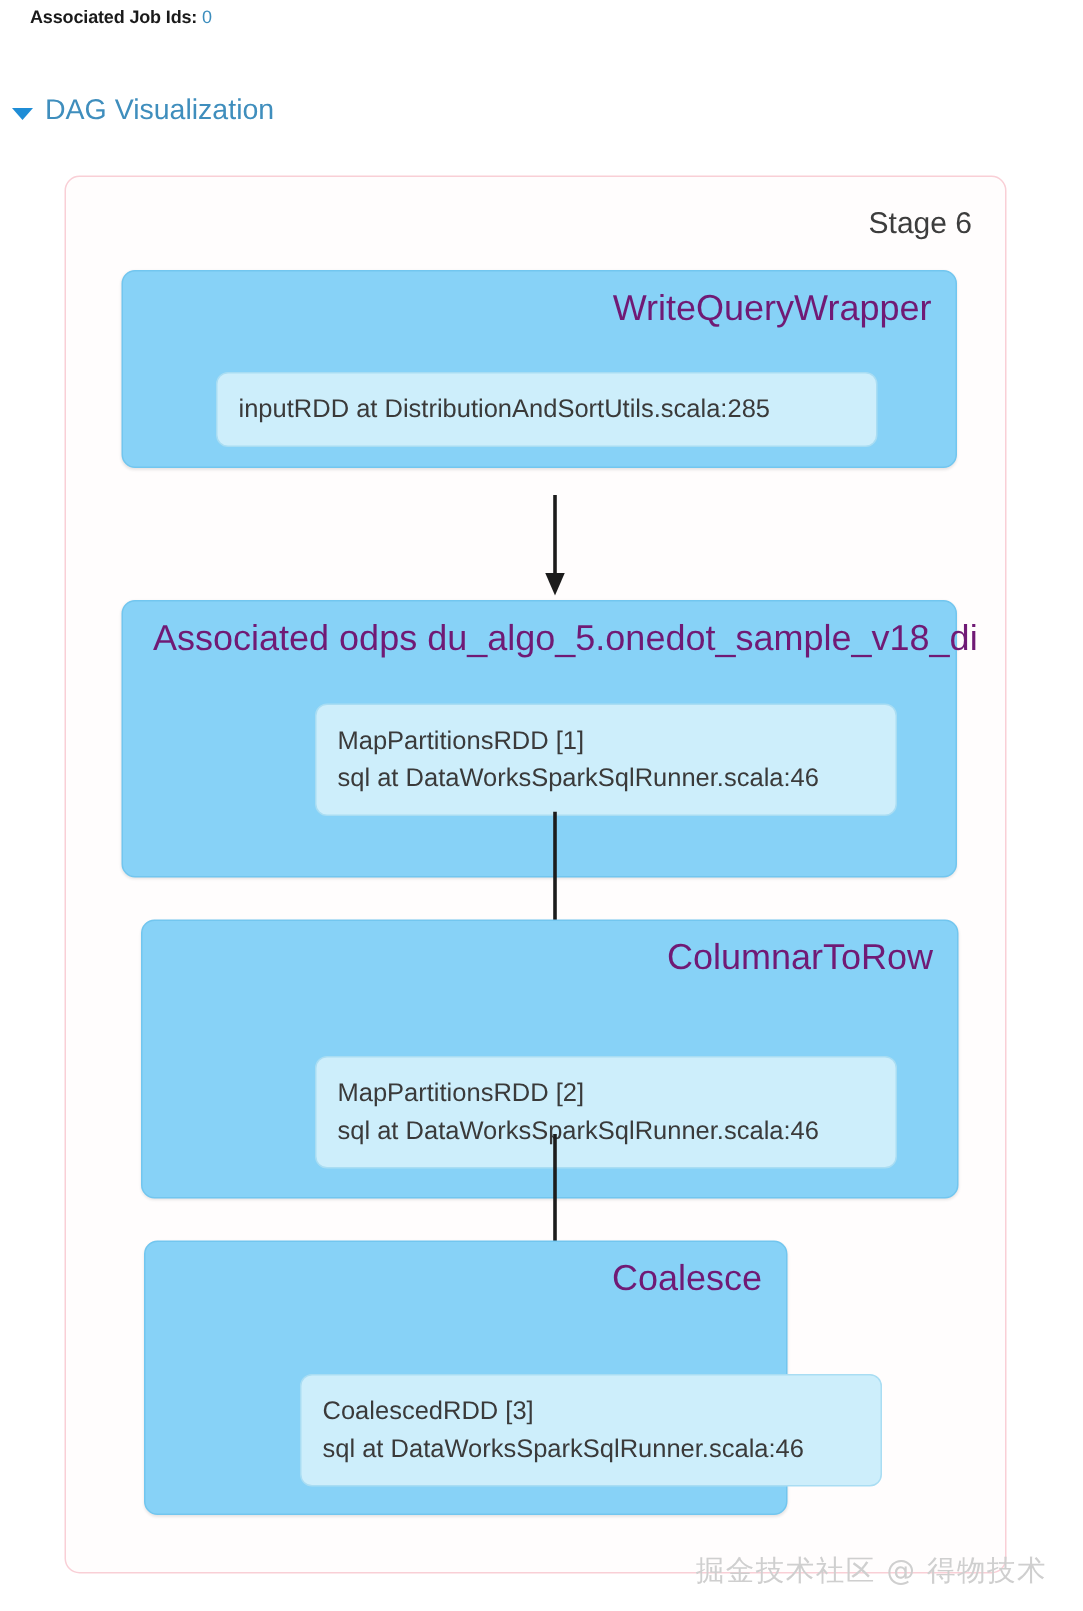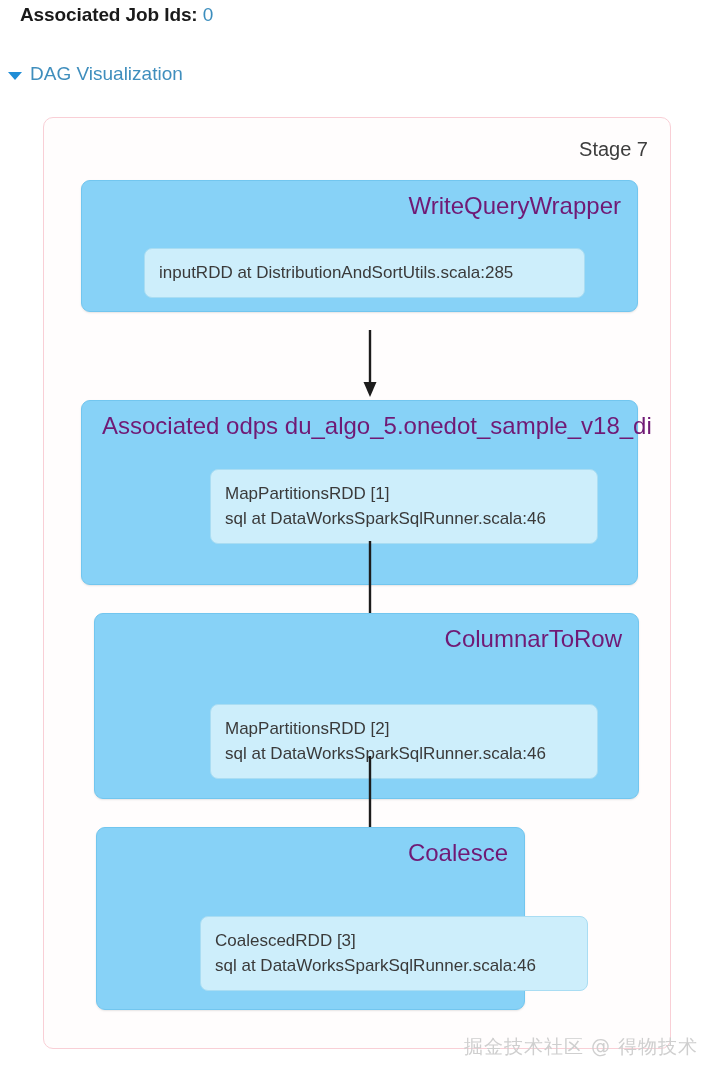--- a/index.html
+++ b/index.html
@@ -12,21 +12,21 @@
     position: relative;
     overflow: hidden;
     color: #333;
   }
 
   
   #job-ids-line {
     position: absolute;
     left: 20px;
     top: 4px;
-    font-size: 19px;
+    font-size: 12px;
     font-weight: bold;
     color: #1a1a1a;
     letter-spacing: -0.1px;
     white-space: nowrap;
   }
   #job-ids-line .val {
     font-weight: normal;
     color: #3b8dbd;
   }
 
@@ -134,21 +134,21 @@
   <span class="val">0</span>
 </div>
 
 <div id="dag-toggle">
   <span class="caret"></span>
   <span>DAG Visualization</span>
 </div>
 
 <div id="stage-container">
 
-  <div id="stage-label">Stage 7</div>
+  <div id="stage-label">Stage 6</div>
 
   <div class="op-box" style="left:37px; top:62px; width:557px; height:132px;">
     <div class="op-title">WriteQueryWrapper</div>
     <div class="rdd-box" style="left:62px; top:67px; width:441px;">
       <div class="rdd-line">inputRDD at DistributionAndSortUtils.scala:285</div>
     </div>
   </div>
 
   <div class="arrow" style="left:318px; top:212px;">
     <svg width="16" height="68" viewBox="0 0 16 68">

